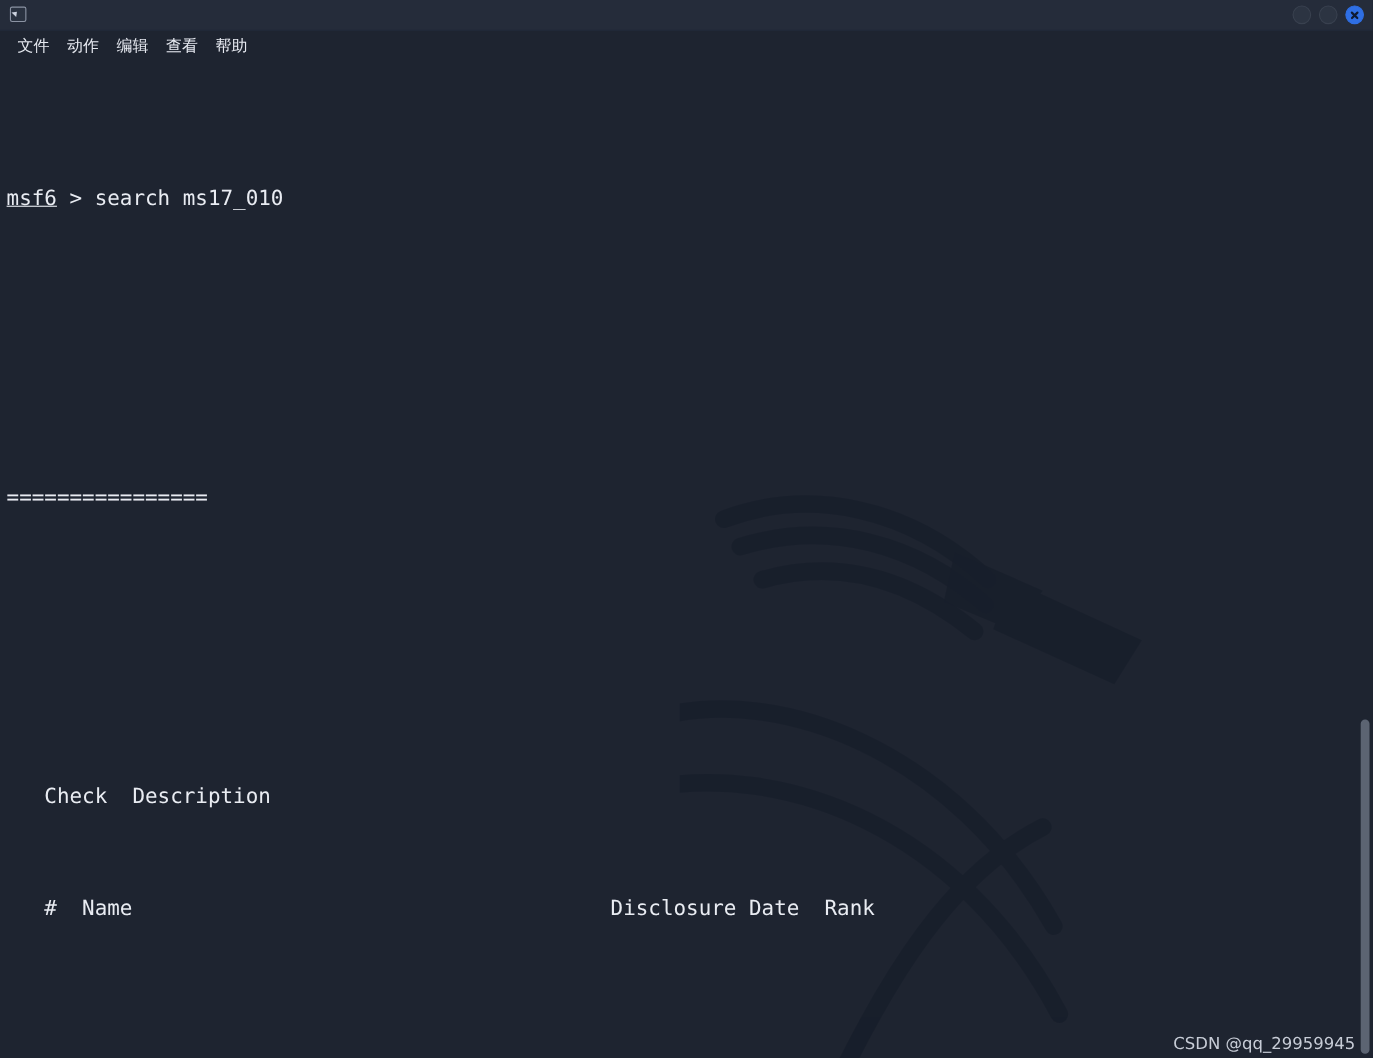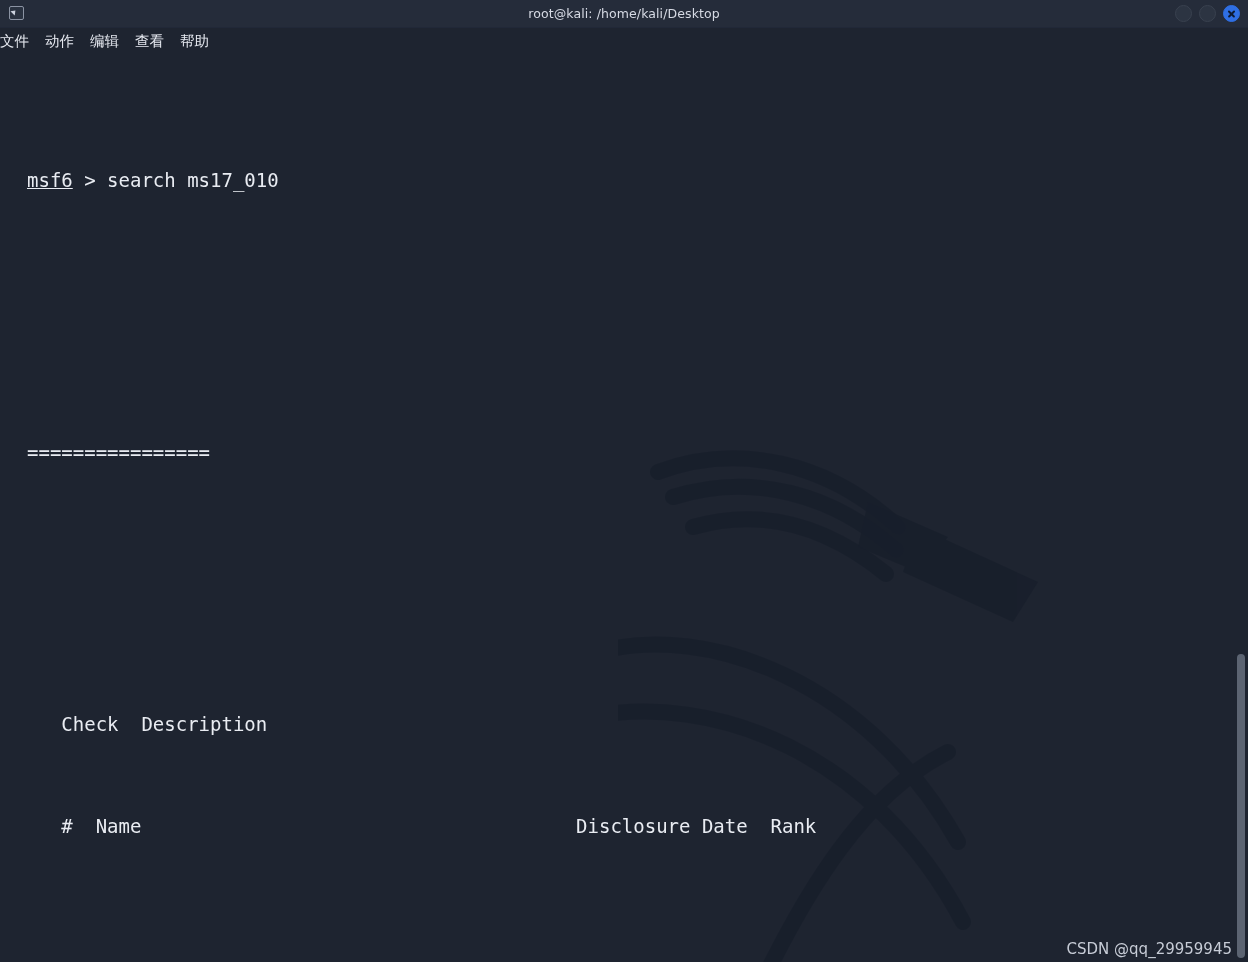--- a/index.html
+++ b/index.html
@@ -102,36 +102,35 @@
   .winbtn.close::before { transform: rotate(45deg); }
   .winbtn.close::after  { transform: rotate(-45deg); }
 
   
   .menubar {
     height: 27px;
     flex: 0 0 27px;
     background: #1e2430;
     display: flex;
     align-items: center;
-    padding-left: 0;
+    padding-left: 16px;
     gap: 16px;
     font-family: Liberation Serif, serif;
     font-size: 14.5px;
     color: #e6e9f0;
     user-select: none;
   }
   .menubar span { cursor: default; }
 
   
   .terminal {
     position: relative;
     flex: 1 1 auto;
     background: #1e2430;
     overflow: hidden;
-    padding-left: 21px;
   }
   .dragon {
     position: absolute;
     right: 10px;
     bottom: -80px;
     width: 620px;
     height: 720px;
     opacity: 0.40;
     pointer-events: none;
   }
@@ -181,21 +180,20 @@
     margin-top: 12px;
   }
 </style>
 </head>
 <body>
 
 <div class="window">
 
   <div class="titlebar">
     <div class="titlebar-icon"></div>
-    <div class="titlebar-title">root@kali: /home/kali/Desktop</div>
     <div class="winbtns">
       <div class="winbtn"></div>
       <div class="winbtn"></div>
       <div class="winbtn close"></div>
     </div>
   </div>
 
   <div class="menubar">
     <span>文件</span>
     <span>动作</span>

